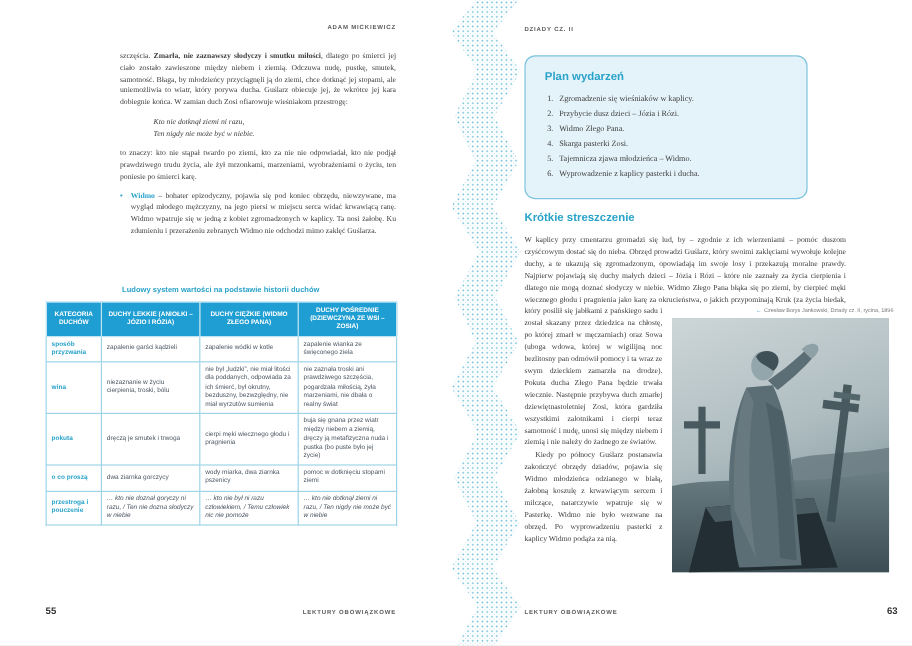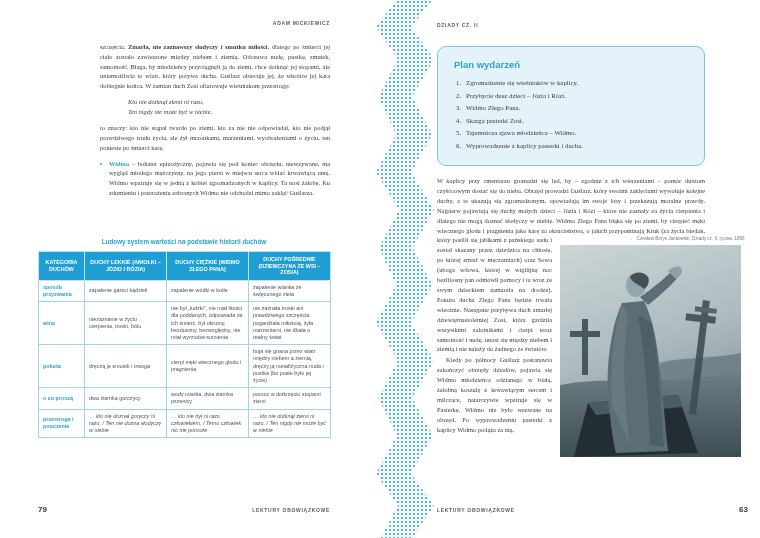--- a/index.html
+++ b/index.html
@@ -49,21 +49,21 @@
     padding:3px 4px; border:1px solid #9fd4e8; background:#fff;
   }
   .ghost-table td.cat { color:#2aa3c9; font-weight:bold; }
   .ghost-table td.quote-cell { font-style:italic; }
   .ghost-table col.c1 { width:46px; } .ghost-table col.c2 { width:82px; }
   .ghost-table col.c3 { width:82px; } .ghost-table col.c4 { width:82px; }
   .lp-footer { left:38px; width:292px; top:505px; }
   
   .rp-header { position:absolute; top:22px; left:437px; }
   .plan-box {
-    position:absolute; left:437px; top:46px; width:268px;
+    position:absolute; left:437px; top:46px; width:236px;
     background:#e4f2f9; border:1px solid #7fc4de; border-radius:9px;
     padding:12px 16px 12px 16px;
   }
   .plan-title { font-family:"Liberation Sans", sans-serif; font-size:9.5px; font-weight:bold; color:#2aa3c9; margin-bottom:7px; }
   .plan-list { list-style:none; }
   .plan-list li { display:flex; font-size:6.8px; line-height:12.6px; color:#3d3d3d; }
   .plan-num { width:12px; flex:0 0 12px; text-align:left; padding-left:2px; }
   .summary-block { position:absolute; left:437px; top:176px; width:268px; }
   .summary-heading { font-family:"Liberation Sans", sans-serif; font-size:9.5px; font-weight:bold; color:#2aa3c9; margin-bottom:9px; }
   .summary-text { font-size:6.4px; line-height:9.9px; text-align:justify; }
@@ -145,21 +145,21 @@
           <td class="cat">przestroga i pouczenie</td>
           <td class="quote-cell">… kto nie doznał goryczy ni razu, / Ten nie dozna słodyczy w niebie</td>
           <td class="quote-cell">… kto nie był ni razu człowiekiem, / Temu człowiek nic nie pomoże</td>
           <td class="quote-cell">… kto nie dotknął ziemi ni razu, / Ten nigdy nie może być w niebie</td>
         </tr>
       </tbody>
     </table>
   </div>
 
   <div class="footer-row lp-footer">
-    <span class="page-num">79</span>
+    <span class="page-num">55</span>
     <span class="running-head">LEKTURY OBOWIĄZKOWE</span>
   </div>
 
   <div class="rp-header running-head">DZIADY CZ. II</div>
 
   <div class="plan-box">
     <div class="plan-title">Plan wydarzeń</div>
     <ol class="plan-list">
       <li>
           <span class="plan-num">1.</span>
@@ -182,20 +182,21 @@
           <span>Tajemnicza zjawa młodzieńca – Widmo.</span>
         </li>
       <li>
           <span class="plan-num">6.</span>
           <span>Wyprowadzenie z kaplicy pasterki i ducha.</span>
         </li>
     </ol>
   </div>
 
   <div class="summary-block">
+    <div class="summary-heading">Krótkie streszczenie</div>
     <div class="summary-text">
       <span>W kaplicy przy cmentarzu gromadzi się lud, by – zgodnie z ich wierzeniami – pomóc duszom czyśćcowym dostać się do nieba. Obrzęd prowadzi Guślarz, który swoimi zaklęciami wywołuje kolejne duchy, a te ukazują się zgromadzonym, opowiadają im swoje losy i przekazują moralne prawdy. Najpierw pojawiają się duchy małych dzieci – Józia i Rózi – które nie zaznały za życia cierpienia i dlatego nie mogą doznać słodyczy w niebie. Widmo Złego Pana błąka się po ziemi, by cierpieć męki wiecznego głodu i pragnienia jako karę za okrucieństwa, o jakich przypominają</span><aside class="figure-wrap">
         <span class="figure-caption"><span class="cap-arrow">←</span><span>Czesław Borys Jankowski, Dziady cz. II, rycina, 1896</span></span>
         <svg class="engraving" viewBox="0 0 181 212" xmlns="http://www.w3.org/2000/svg" role="img">
           <defs>
             <linearGradient id="sky" x1="0" y1="0" x2="0.3" y2="1">
               <stop offset="0" stop-color="#cdd6d7"></stop>
               <stop offset="0.55" stop-color="#aebcc0"></stop>
               <stop offset="1" stop-color="#7e939a"></stop>
             </linearGradient>

